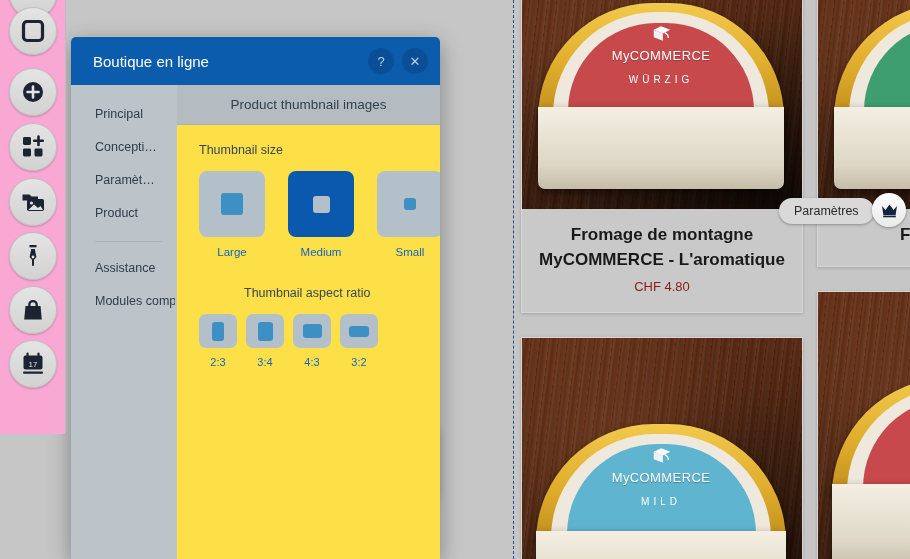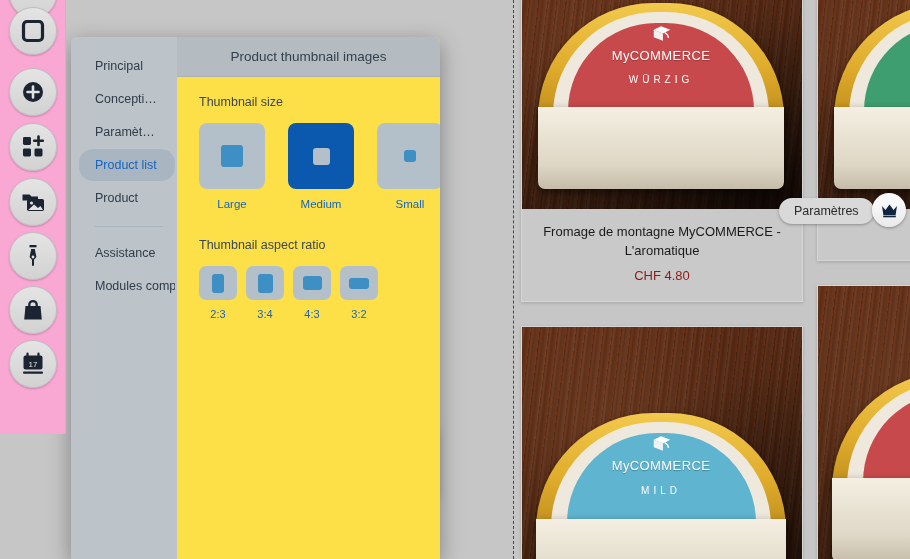--- a/index.html
+++ b/index.html
@@ -99,21 +99,21 @@
   }
   .cheese .variant {
     position:absolute; width:100%; top:38%; text-align:center;
     color:#fff; font-size:10px; letter-spacing:4px;
   }
   .cheese .mark {
     position:absolute; left:50%; top:12%; transform:translateX(-10px);
     width:22px; height:17px;
   }
   .prod-info { padding: 14px 16px 18px; text-align: center; }
-  .prod-title { font-size: 13px; color: #1a1a1a; line-height: 1.45; font-weight: normal; }
+  .prod-title { font-size: 17px; color: #1a1a1a; line-height: 1.45; font-weight: bold; }
   .prod-price { font-size: 13px; color: #8d1a18; margin-top: 7px; }
 
   
   .tooltip-pill {
     position: absolute; left: 713px; top: 198px;
     background: #d9d9d9; color: #2b2b2b;
     border-radius: 16px; padding: 6px 15px;
     font-size: 12.5px; box-shadow: 0 1px 3px rgba(0,0,0,.3);
     z-index: 12;
   }
@@ -357,28 +357,32 @@
         <path d="M7.5 2.5 L7.5 6 M18.5 2.5 L18.5 6" stroke="#1b2430" stroke-width="2.2" stroke-linecap="round"></path>
         <rect x="3.5" y="4.5" width="19" height="14" rx="2" fill="#1b2430"></rect>
         <text x="13" y="15.6" font-size="8" fill="#e2e2e2" text-anchor="middle" font-family="Liberation Sans, sans-serif">17</text>
         <rect x="3" y="20.5" width="20" height="2.2" rx="1" fill="#1b2430"></rect>
       </svg>
     </div>
   </div>
 
   <div class="dialog">
 
+    <div class="dlg-head">
+      <div class="dlg-title">Boutique en ligne</div>
+      <div class="hdr-btn">?</div>
+      <div class="hdr-btn">✕</div>
+    </div>
 
     <div class="dlg-body">
 
       <div class="dlg-nav">
         <div class="nav-item">Principal</div>
         <div class="nav-item">Concepti…</div>
         <div class="nav-item">Paramèt…</div>
-        <div class="nav-item active">Product list</div>
         <div class="nav-item">Product</div>
         <div class="nav-div"></div>
         <div class="nav-item">Assistance</div>
         <div class="nav-item">Modules compl</div>
       </div>
 
       <div class="dlg-main">
         <div class="sec-head">Product thumbnail images</div>
 
         <div class="sec-body">
@@ -398,21 +402,21 @@
               <div class="tile-cap">Medium</div>
             </div>
             <div class="tile-wrap">
               <div class="tile">
                   <div class="inner" style="width:12px;height:12px;"></div>
                 </div>
               <div class="tile-cap">Small</div>
             </div>
           </div>
 
-          <div class="field-label" style="margin-top:28px;">Thumbnail aspect ratio</div>
+          <div class="field-label" style="margin-top:28px;margin-left:45px;">Thumbnail aspect ratio</div>
           <div class="tiles ratio-tiles ratio-row">
             <div class="tile-wrap">
               <div class="tile">
                   <div class="inner" style="width:12px;height:19px;"></div>
                 </div>
               <div class="tile-cap">2:3</div>
             </div>
             <div class="tile-wrap">
               <div class="tile">
                   <div class="inner" style="width:15px;height:19px;"></div>

